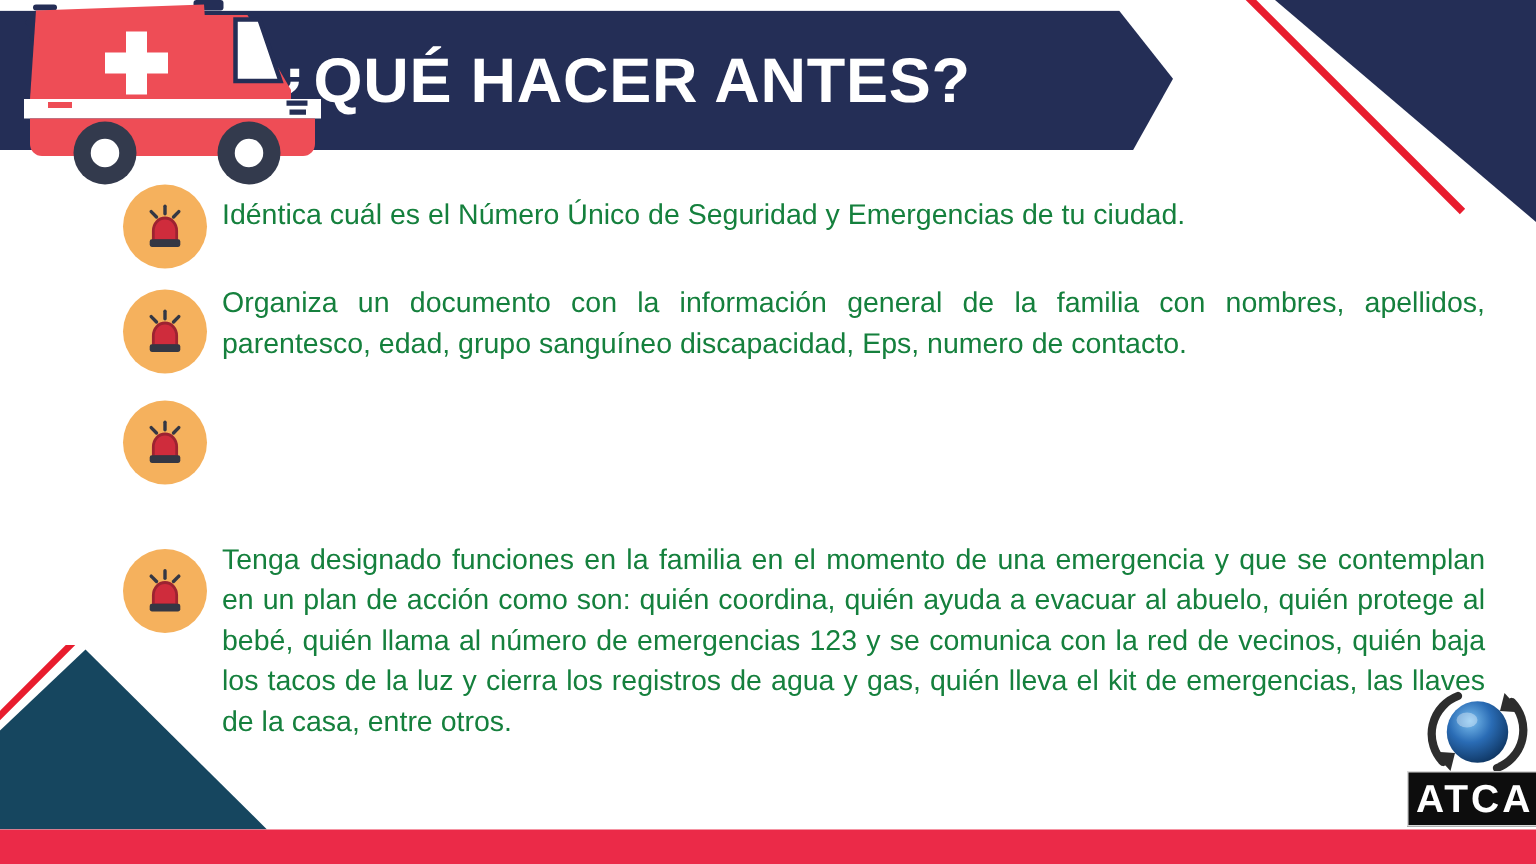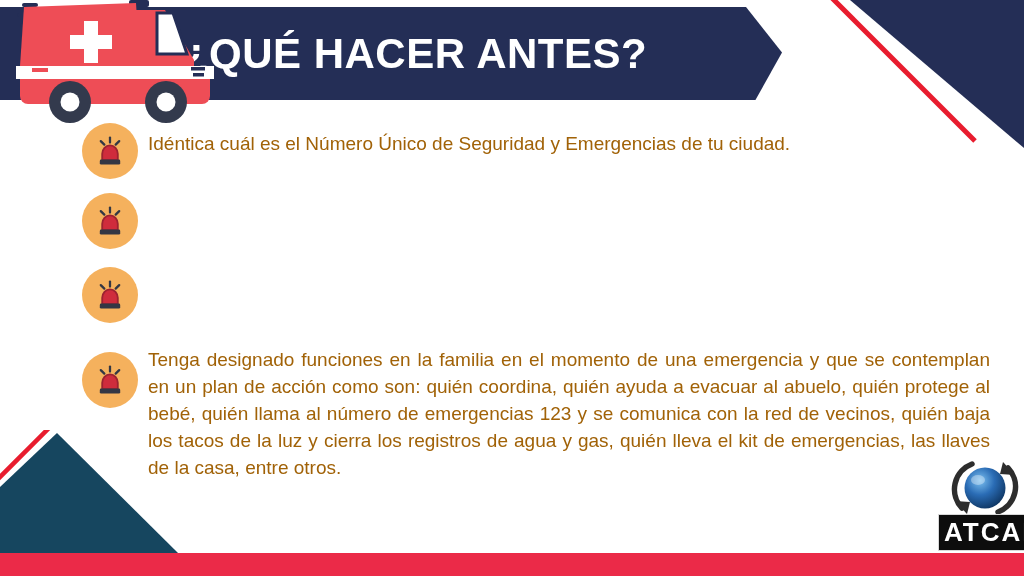--- a/index.html
+++ b/index.html
@@ -20,27 +20,27 @@
   .ambulance{position:absolute;left:8px;top:0;}
   .corner-tr{position:absolute;right:0;top:0;}
   .corner-bl{position:absolute;left:0;top:430px;}
   
   .bullet{position:absolute;left:82px;display:flex;align-items:flex-start;}
   .icon-circle{
     width:56px;height:56px;border-radius:50%;background:#f5b15d;flex:0 0 56px;
     display:flex;align-items:center;justify-content:center;
   }
   .bullet p{
-    margin:0 16px 0 10px;width:842px;font-size:19px;line-height:27px;color:#a16207;
+    margin:0 16px 0 10px;width:842px;font-size:19px;line-height:27px;color:#15803d;
     text-align:justify;
   }
   .b1{top:123px}.b1 .icon-circle{margin-top:0}.b1 p{margin-top:7px}
   .b2{top:189px}.b2 .icon-circle{margin-top:4px}
   .b3{top:263px}.b3 .icon-circle{margin-top:4px}
-  .b4{top:346px}.b4 .icon-circle{margin-top:6px}
+  .b4{top:360px}.b4 .icon-circle{margin-top:6px}
   
   .footer-bar{position:absolute;left:0;bottom:0;width:1024px;height:23px;background:#eb2a48;}
   .logo-box{
     position:absolute;left:938px;top:514px;width:100px;height:37px;background:#0d0d0d;
     border:1px solid #d8d8d8;box-sizing:border-box;display:flex;align-items:center;
     color:#ffffff;font-weight:700;font-size:26px;letter-spacing:2px;padding-left:5px;
   }
   .logo-sphere{position:absolute;left:942px;top:452px;}
 </style>
 </head>
@@ -99,20 +99,21 @@
       <svg width="34" height="34" viewBox="0 0 24 24">
         <g stroke="#343744" stroke-width="1.6" stroke-linecap="round">
           <line x1="5.5" y1="5" x2="8" y2="7.5"></line>
             <line x1="12" y1="2.5" x2="12" y2="6"></line>
             <line x1="18.5" y1="5" x2="16" y2="7.5"></line>
         </g>
         <path d="M6.5,18.5 v-4.5 a5.5,6 0 0 1 11,0 v4.5 z" fill="#cf2c3c" stroke="#9c2331" stroke-width="1.3"></path>
         <rect x="4.8" y="18" width="14.4" height="3.6" rx="1" fill="#343744"></rect>
       </svg>
     </div>
+    <p>Organiza un documento con la información general de la familia con nombres, apellidos, parentesco, edad, grupo sanguíneo discapacidad, Eps, numero de contacto.</p>
   </div>
 
   <div class="bullet b3">
     <div class="icon-circle">
       <svg width="34" height="34" viewBox="0 0 24 24">
         <g stroke="#343744" stroke-width="1.6" stroke-linecap="round">
           <line x1="5.5" y1="5" x2="8" y2="7.5"></line>
             <line x1="12" y1="2.5" x2="12" y2="6"></line>
             <line x1="18.5" y1="5" x2="16" y2="7.5"></line>
         </g>

